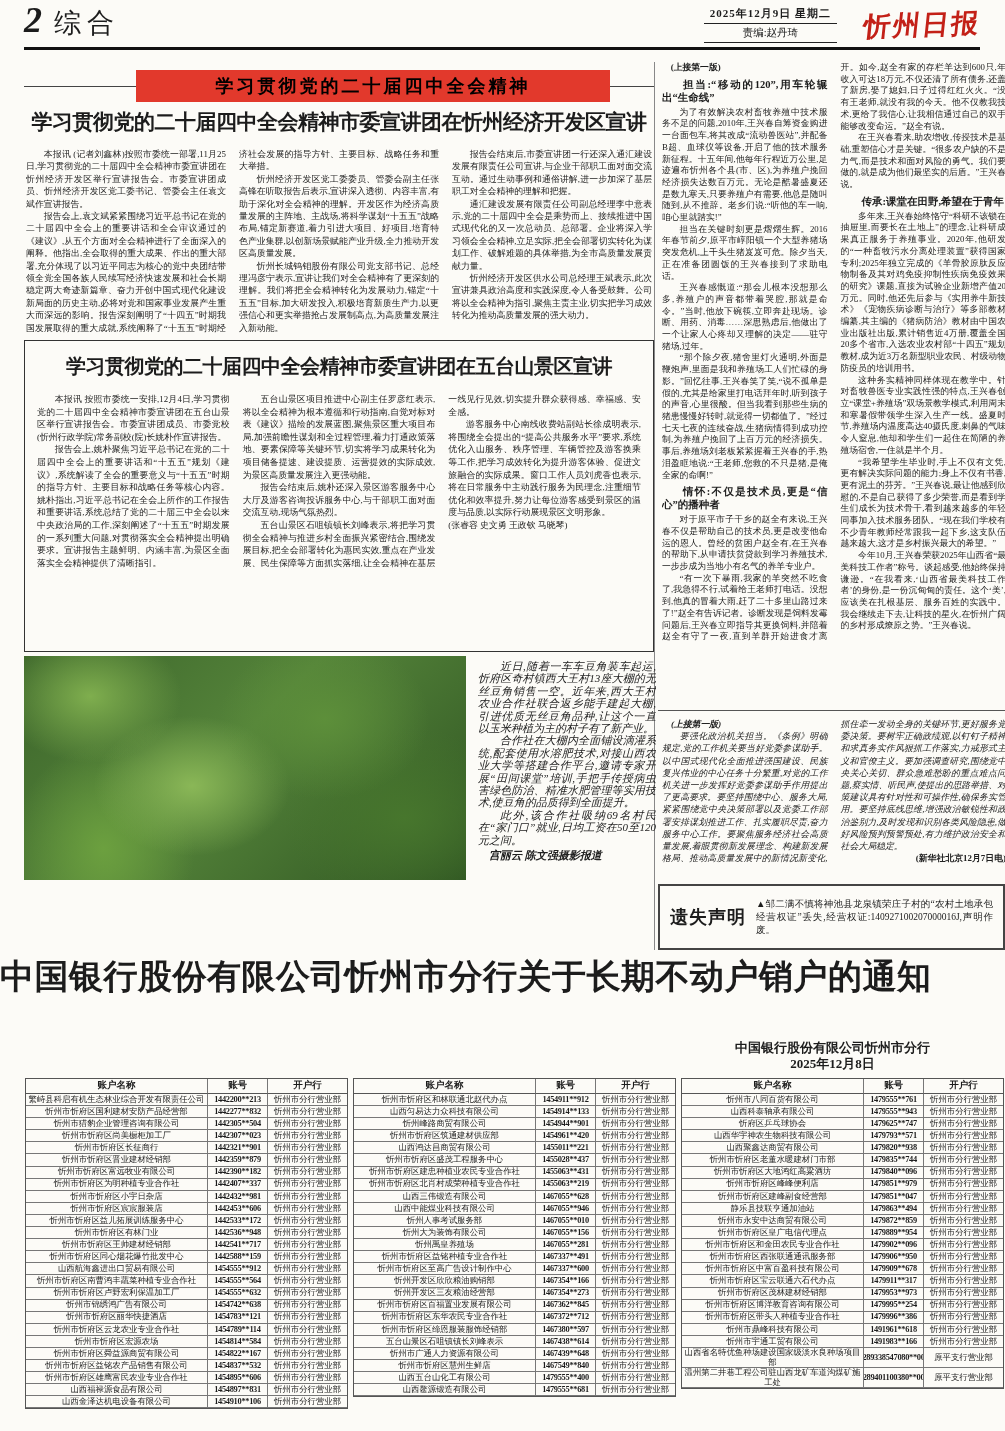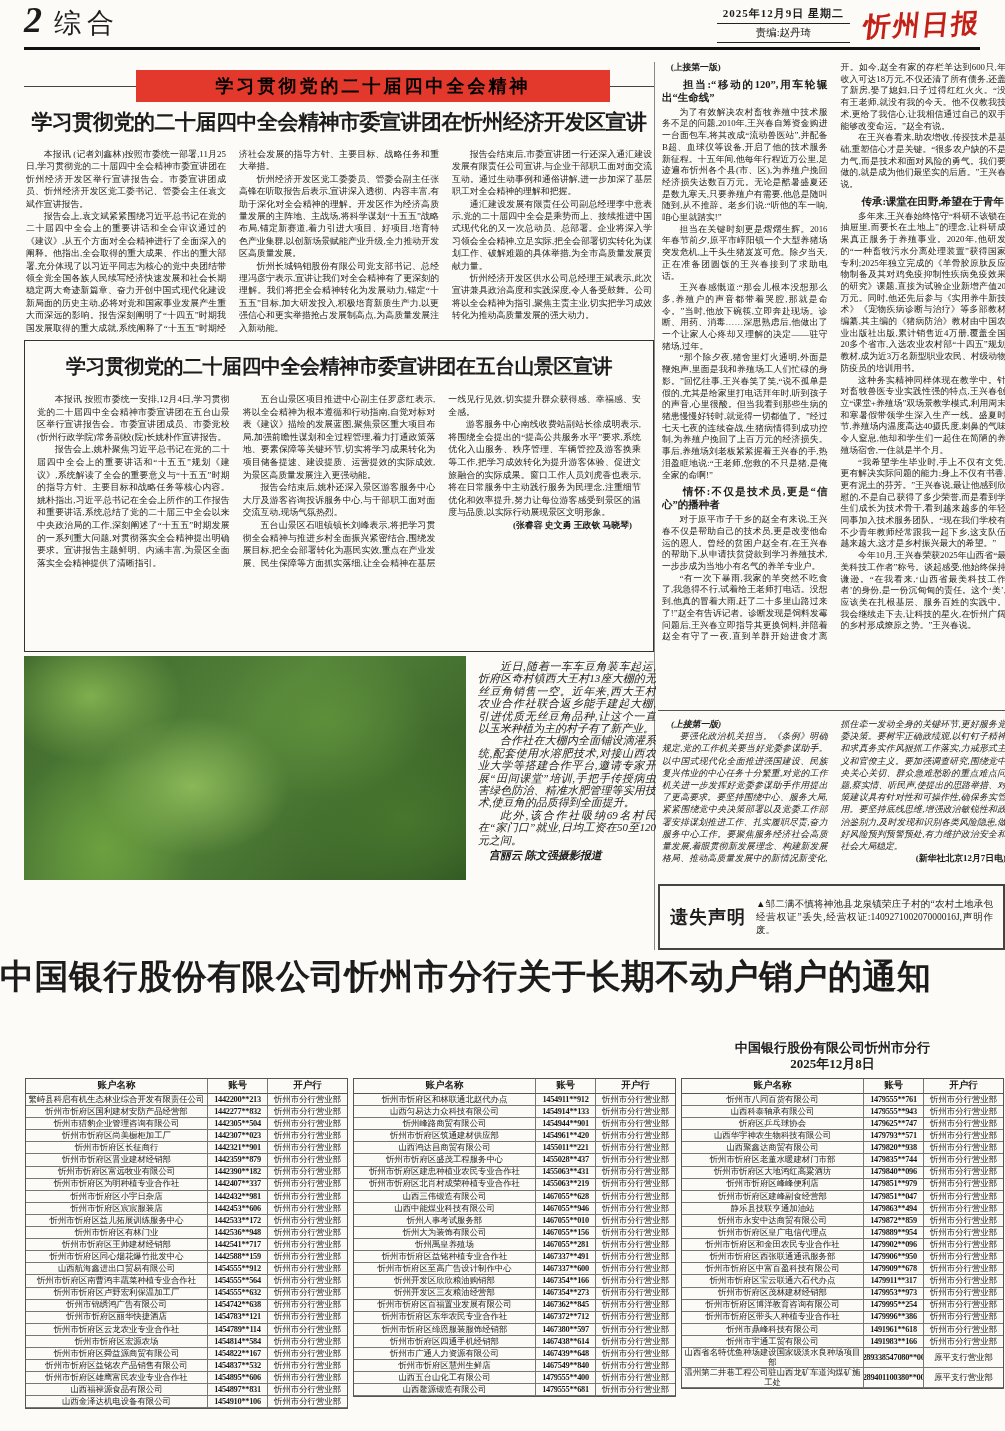--- a/index.html
+++ b/index.html
@@ -5,21 +5,21 @@
   html,body{margin:0;padding:0;background:#e8e6e0;}
   .page{position:relative;width:1005px;height:1431px;background:#fcfbf7;margin:0 auto;
         font-family:"Liberation Serif","DejaVu Serif",serif;color:#1c1c1c;overflow:hidden;}
   [data-interactable]{box-sizing:border-box;}
 
   
   .masthead{position:absolute;left:24px;top:6px;width:956px;height:44px;border-bottom:3px solid #111;}
   .m-left{position:absolute;left:0;bottom:6px;display:flex;align-items:baseline;gap:12px;}
   .pageno{font-size:36px;font-weight:bold;font-style:italic;}
   .section{font-size:27px;letter-spacing:6px;font-family:"Liberation Sans","DejaVu Sans",sans-serif;}
-  .m-right{position:absolute;right:0;bottom:4px;display:flex;align-items:center;gap:14px;}
+  .m-right{position:absolute;right:0;bottom:4px;display:flex;align-items:center;gap:27px;}
   .datebox{text-align:center;}
   .dateline{font-size:11px;font-weight:bold;letter-spacing:1px;padding:0 6px 2px;}
   .editorline{font-size:10.5px;border-top:1.5px solid #222;border-bottom:1.5px solid #222;padding:2px 18px;}
   .logo{font-size:27px;font-weight:bold;color:#c32017;transform:skewX(-8deg) rotate(-2deg);
         font-family:"Liberation Serif",serif;letter-spacing:2px;}
 
   
   .vrule{position:absolute;left:654px;top:62px;width:0;height:888px;border-left:1px solid #888;}
 
   
@@ -30,21 +30,21 @@
           font-size:18px;display:flex;align-items:center;justify-content:center;letter-spacing:3px;}
   .hl1{position:absolute;left:0;right:0;top:48px;text-align:center;font-size:21px;font-weight:bold;
        letter-spacing:-0.5px;white-space:nowrap;}
   .art1-body{position:absolute;left:2px;right:2px;top:88px;height:188px;overflow:hidden;
              column-count:3;column-gap:13px;font-size:8.9px;line-height:12.4px;}
 
   
   .blk{margin:0;text-indent:2em;text-align:justify;}
   .blk.cont{font-weight:bold;text-indent:1em;}
   .blk.sub{font-weight:bold;font-size:10.5px;line-height:13px;margin:4px 0 3px;}
-  .blk.byline{text-align:right;text-indent:0;font-weight:bold;padding-right:1em;}
+  .blk.byline{text-align:left;text-indent:0;font-weight:normal;padding-right:1em;}
   .blk.credit{text-align:right;text-indent:0;font-weight:bold;font-style:normal;}
 
   
   .art2{position:absolute;left:24px;top:340px;width:630px;height:312px;border:1px solid #333;padding:0 10px;}
   .hl2{position:absolute;left:0;right:0;top:12px;text-align:center;font-size:20px;font-weight:bold;
        letter-spacing:-0.5px;white-space:nowrap;}
   .art2-body{position:absolute;left:12px;right:12px;top:52px;height:250px;overflow:hidden;
              column-count:3;column-gap:13px;font-size:8.9px;line-height:12.6px;}
 
   
@@ -514,21 +514,21 @@
           <span class="c-bank" data-interactable="false">忻州市分行营业部</span>
         </div>
 
         <div class="trow" data-interactable="false">
           <span class="c-name" data-interactable="false">忻州市忻府区缔恩服装服饰经销部</span>
           <span class="c-acct" data-interactable="false">1467380**597</span>
           <span class="c-bank" data-interactable="false">忻州市分行营业部</span>
         </div>
 
         <div class="trow" data-interactable="false">
-          <span class="c-name" data-interactable="false">忻州市忻府区四通手机经销部</span>
+          <span class="c-name" data-interactable="false">五台山景区石咀镇镇长刘峰表示</span>
           <span class="c-acct" data-interactable="false">1467438**614</span>
           <span class="c-bank" data-interactable="false">忻州市分行营业部</span>
         </div>
 
         <div class="trow" data-interactable="false">
           <span class="c-name" data-interactable="false">忻州市广通人力资源有限公司</span>
           <span class="c-acct" data-interactable="false">1467439**648</span>
           <span class="c-bank" data-interactable="false">忻州市分行营业部</span>
         </div>
 

